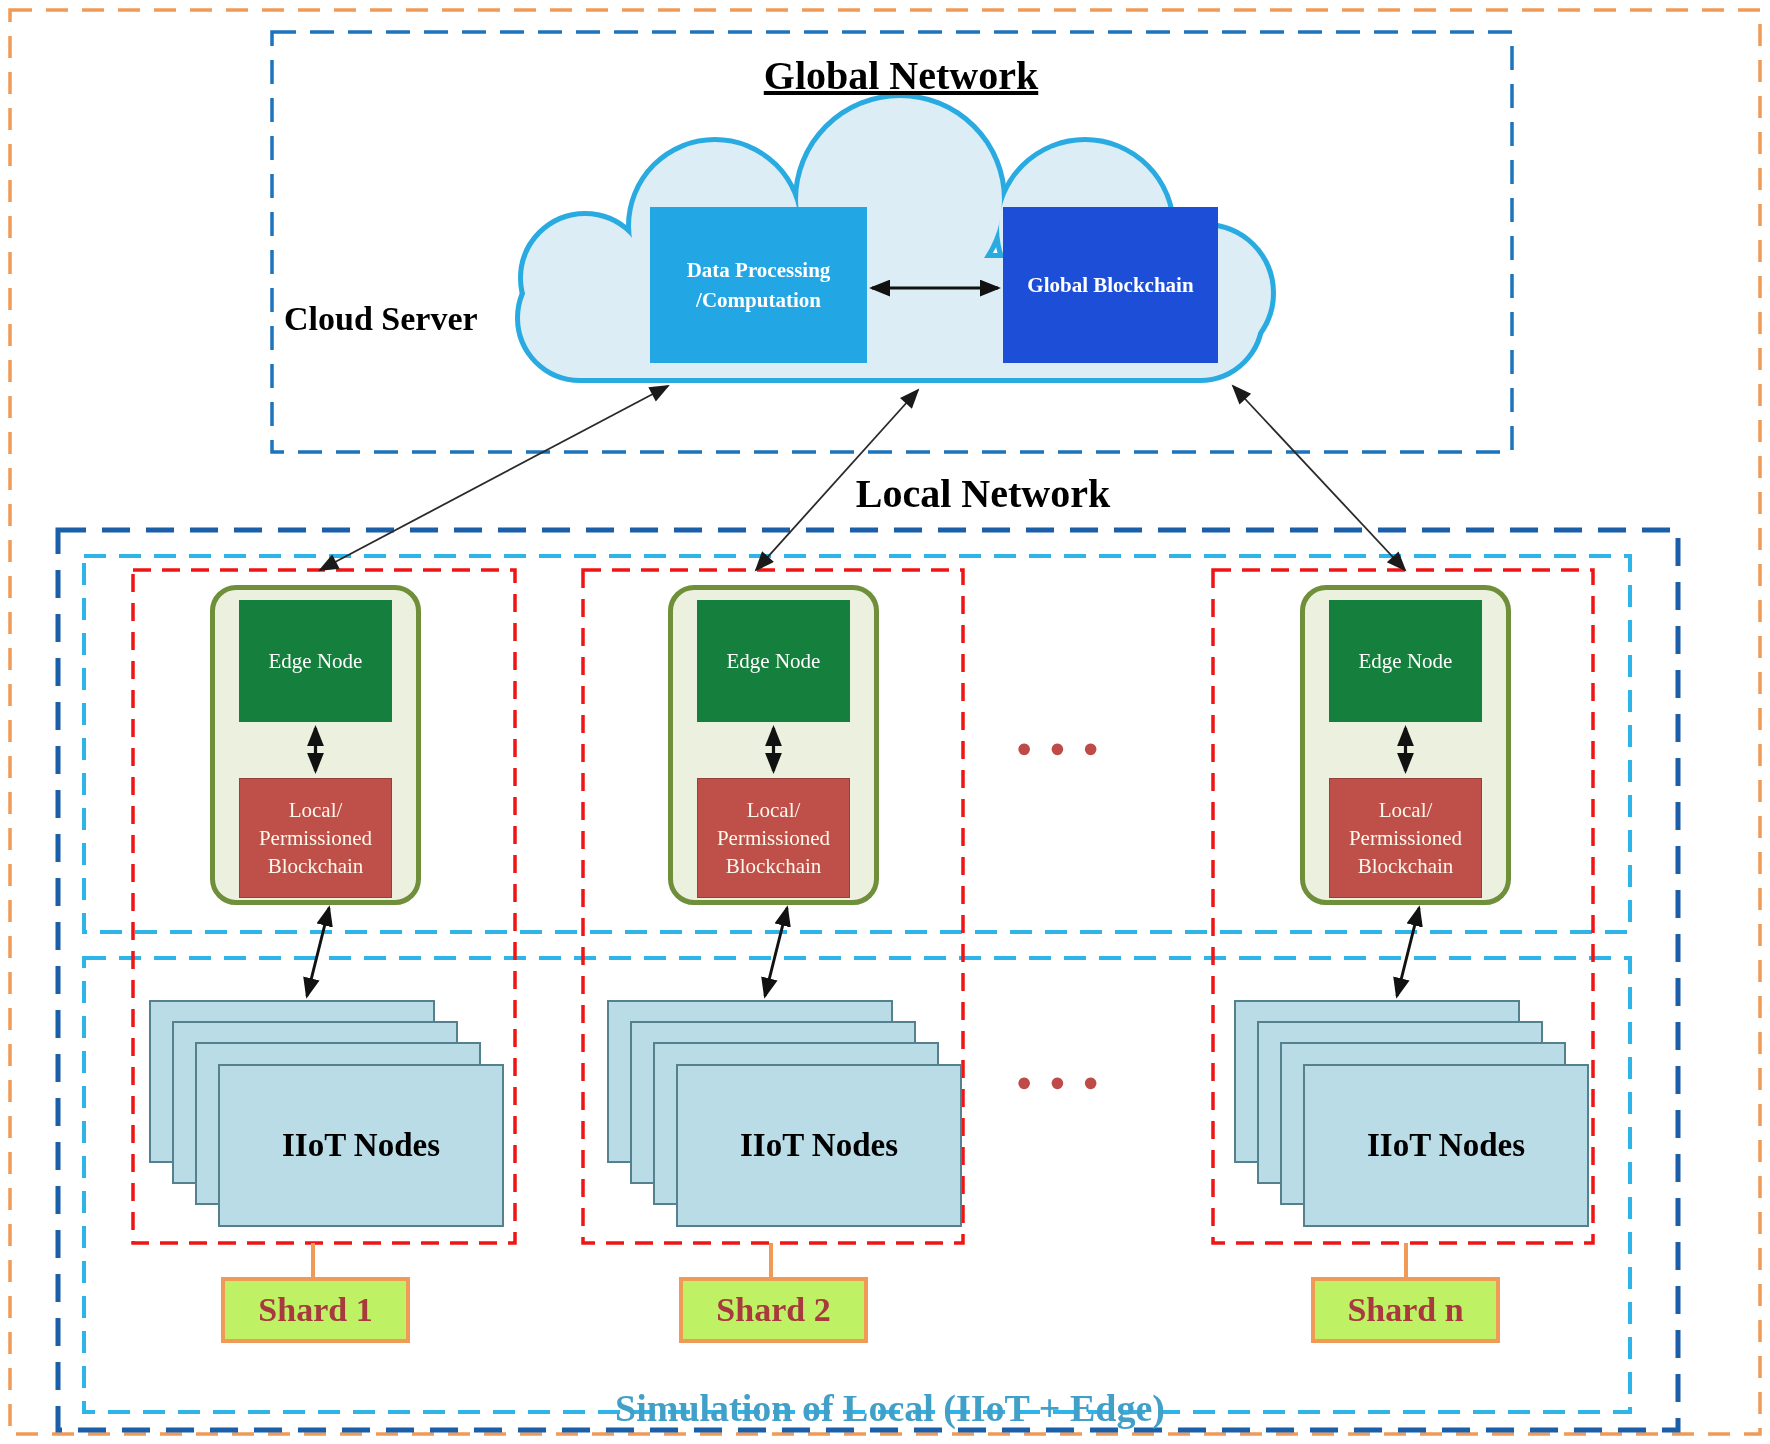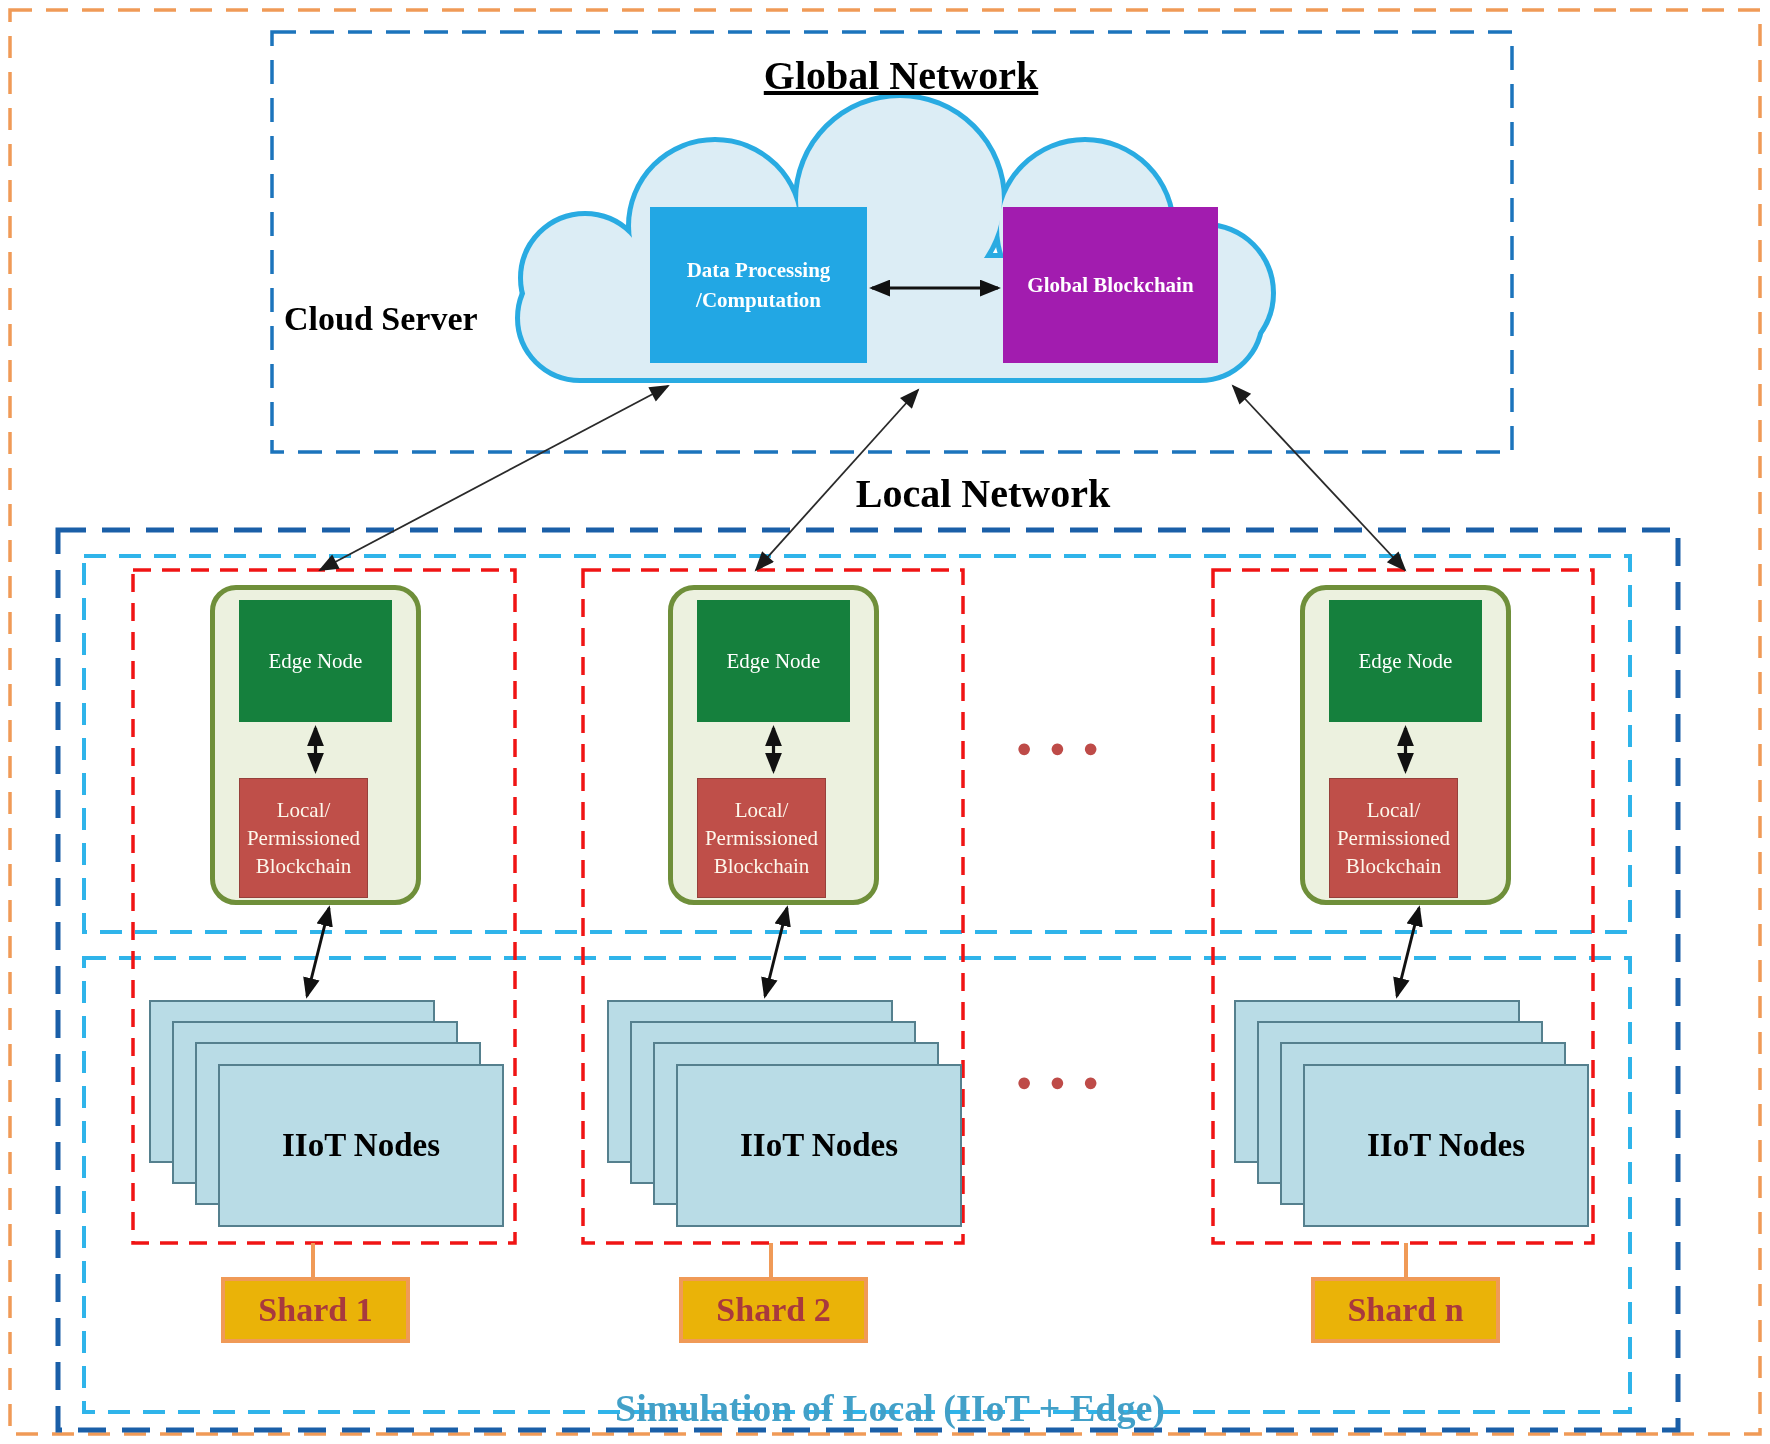--- a/index.html
+++ b/index.html
@@ -8,29 +8,29 @@
     font-family:"Liberation Serif",serif;overflow:hidden;
   }
   svg.layer{position:absolute;left:0;top:0;pointer-events:none;}
   .txt{position:absolute;color:#000;}
   .title{font-weight:bold;font-size:40px;text-align:center;}
   .cloud-server-label{font-size:34px;font-weight:bold;}
   .sim-label{font-weight:bold;font-size:38px;color:#42A0C8;text-align:center;margin-top:36px;}
   .node-box{position:absolute;display:flex;flex-direction:column;align-items:center;justify-content:center;
     color:#fff;text-align:center;box-sizing:border-box;}
   .dp-box{left:650px;top:207px;width:217px;height:156px;background:#22A7E4;font-weight:bold;font-size:21px;line-height:30px;}
-  .gb-box{left:1003px;top:207px;width:215px;height:156px;background:#a21caf;font-weight:bold;font-size:21px;}
+  .gb-box{left:1003px;top:207px;width:215px;height:156px;background:#1d4ed8;font-weight:bold;font-size:21px;}
   .green-group{position:absolute;top:585px;width:211px;height:320px;background:#ECF1DF;
     border:5px solid #6F8F3A;border-radius:26px;box-sizing:border-box;}
   .edge-node-box{position:absolute;top:600px;width:153px;height:122px;background:#15803d;font-size:21px;}
-  .bc-box{position:absolute;top:778px;width:129px;height:120px;background:#BF4F49;border:1px solid #96403B;
+  .bc-box{position:absolute;top:778px;width:153px;height:120px;background:#BF4F49;border:1px solid #96403B;
     font-size:21px;line-height:28px;color:#FDF8EC;}
   .sheet{position:absolute;width:286px;height:163px;background:#B9DCE6;border:2px solid #55808E;box-sizing:border-box;}
   .sheet-front{display:flex;align-items:center;justify-content:center;font-weight:bold;font-size:33px;color:#000;}
-  .shard-label{position:absolute;top:1277px;width:189px;height:66px;background:#eab308;border:4px solid #F09A57;
+  .shard-label{position:absolute;top:1277px;width:189px;height:66px;background:#bef264;border:4px solid #F09A57;
     box-sizing:border-box;display:flex;align-items:center;justify-content:center;
     font-weight:bold;font-size:34px;color:#A8393E;}
   .dots{position:absolute;color:#BE4B48;font-size:27px;letter-spacing:17px;line-height:36px;}
 </style>
 </head>
 <body>
 
 <div class="canvas">
 
   <svg class="layer" width="1770" height="1444" viewBox="0 0 1770 1444">

